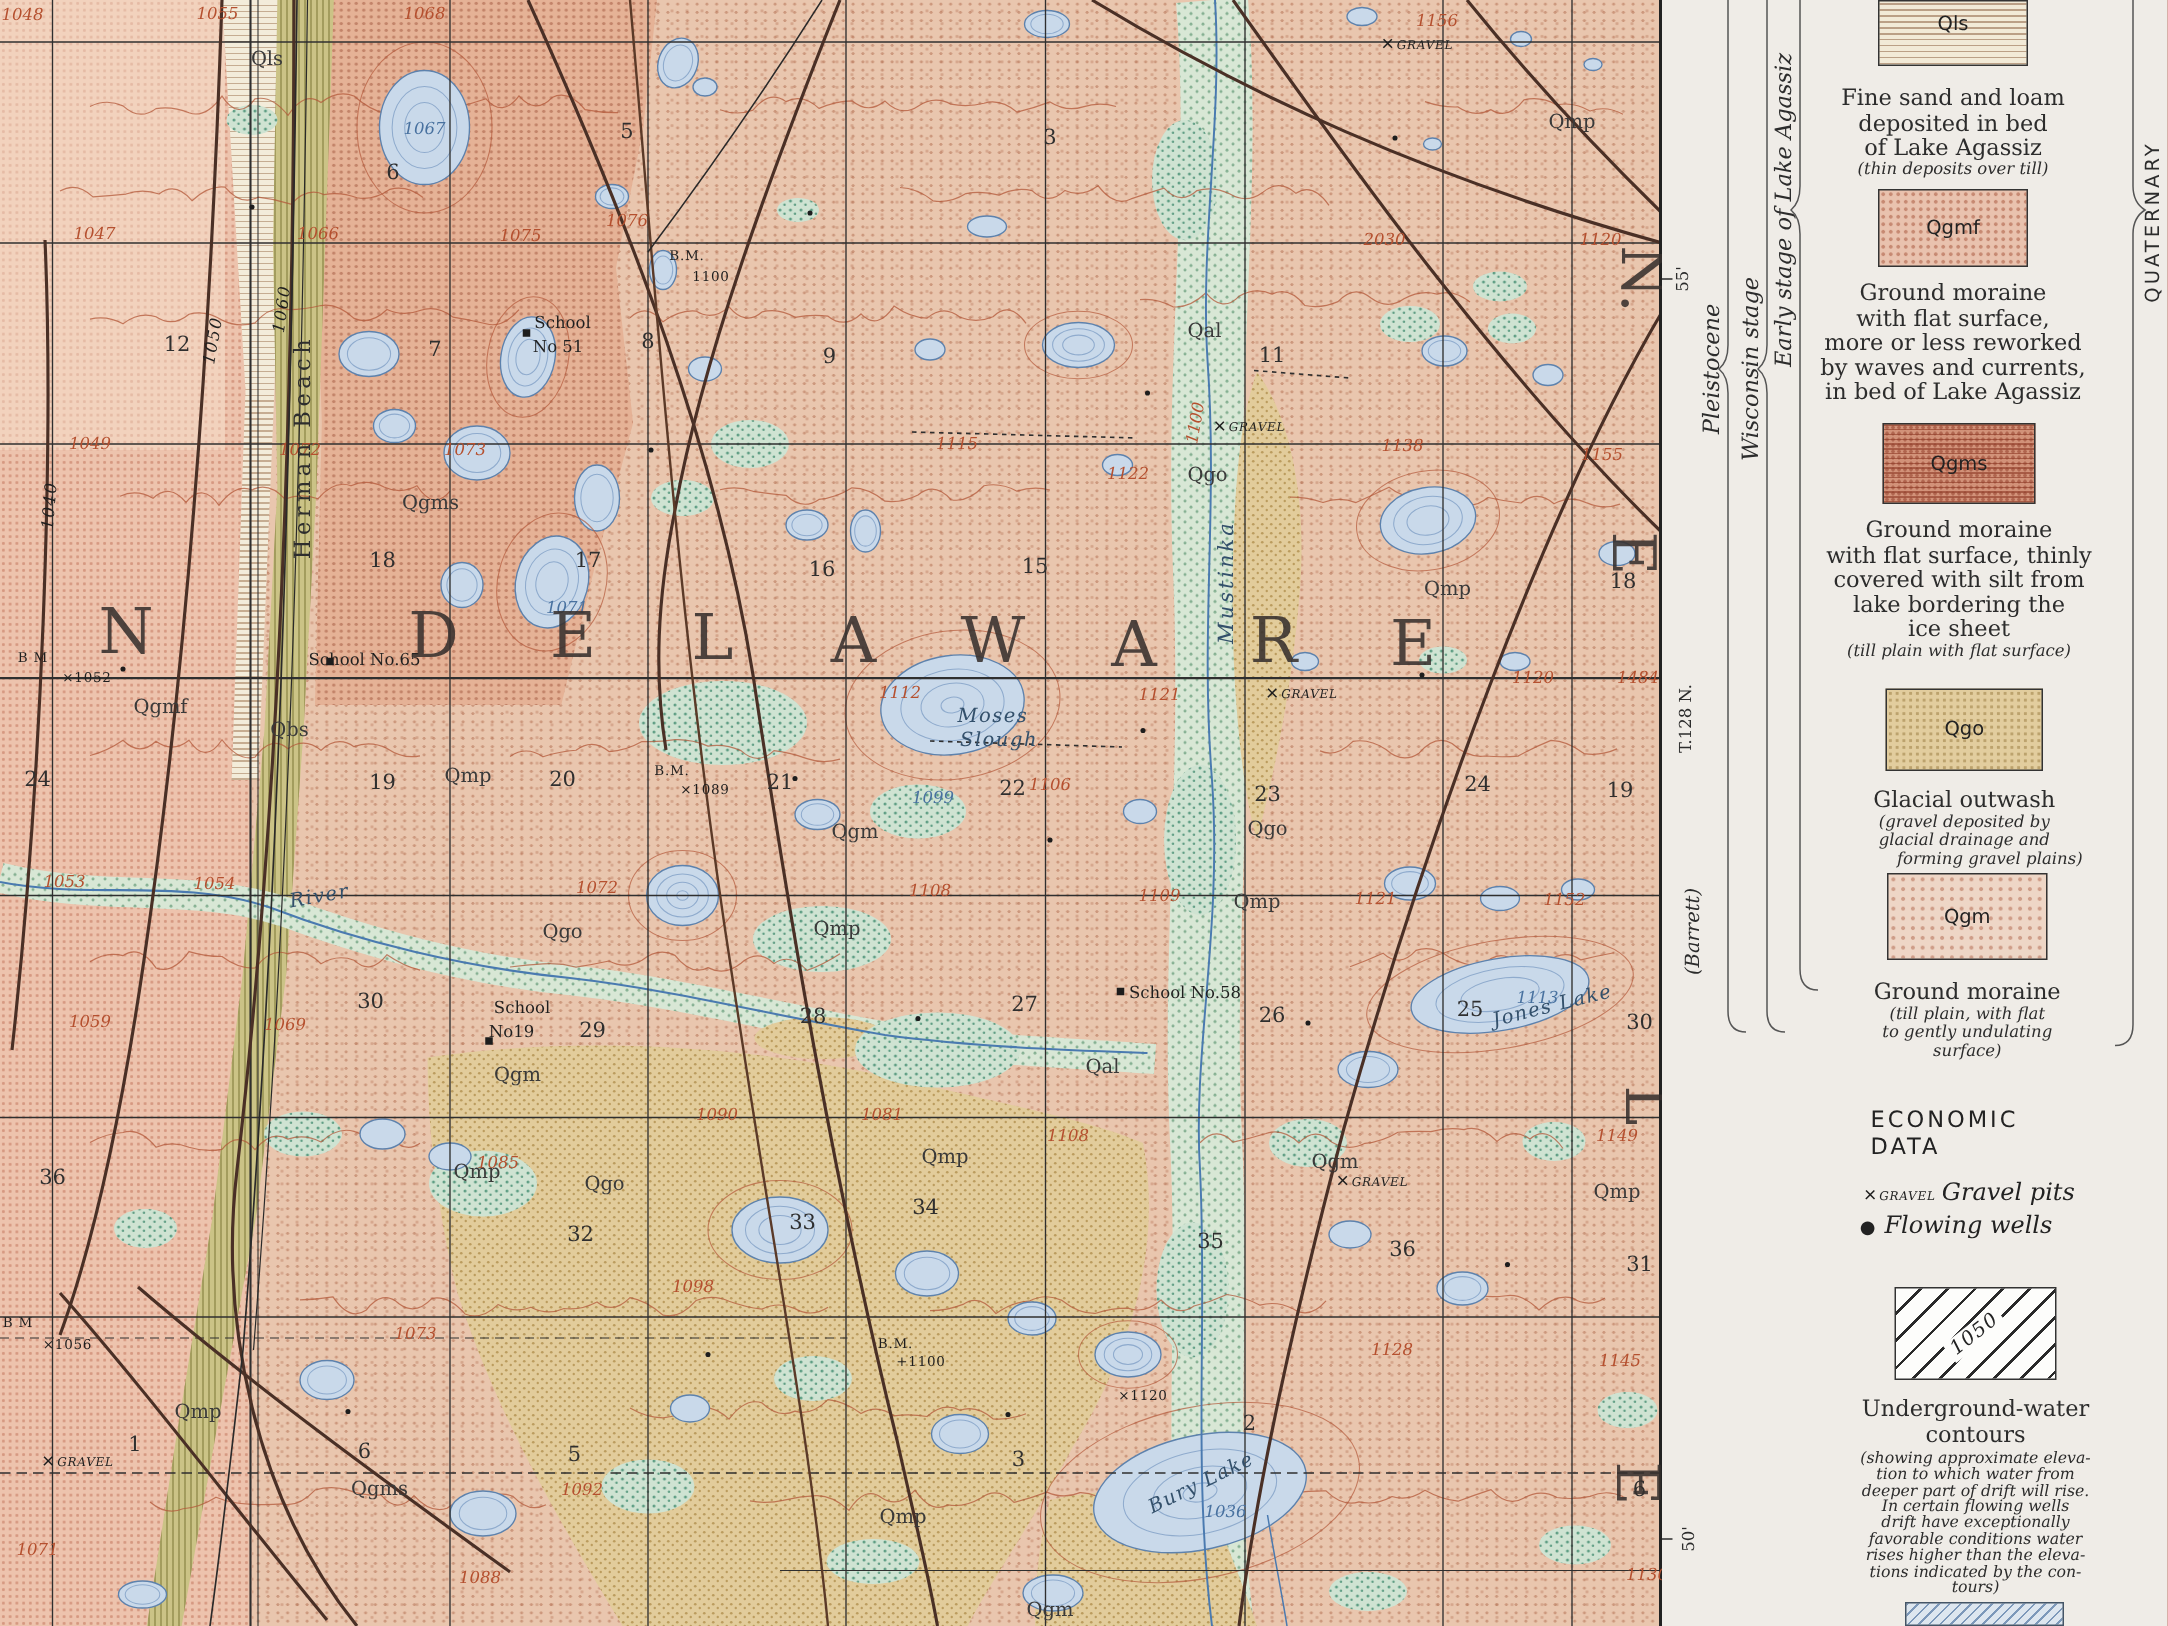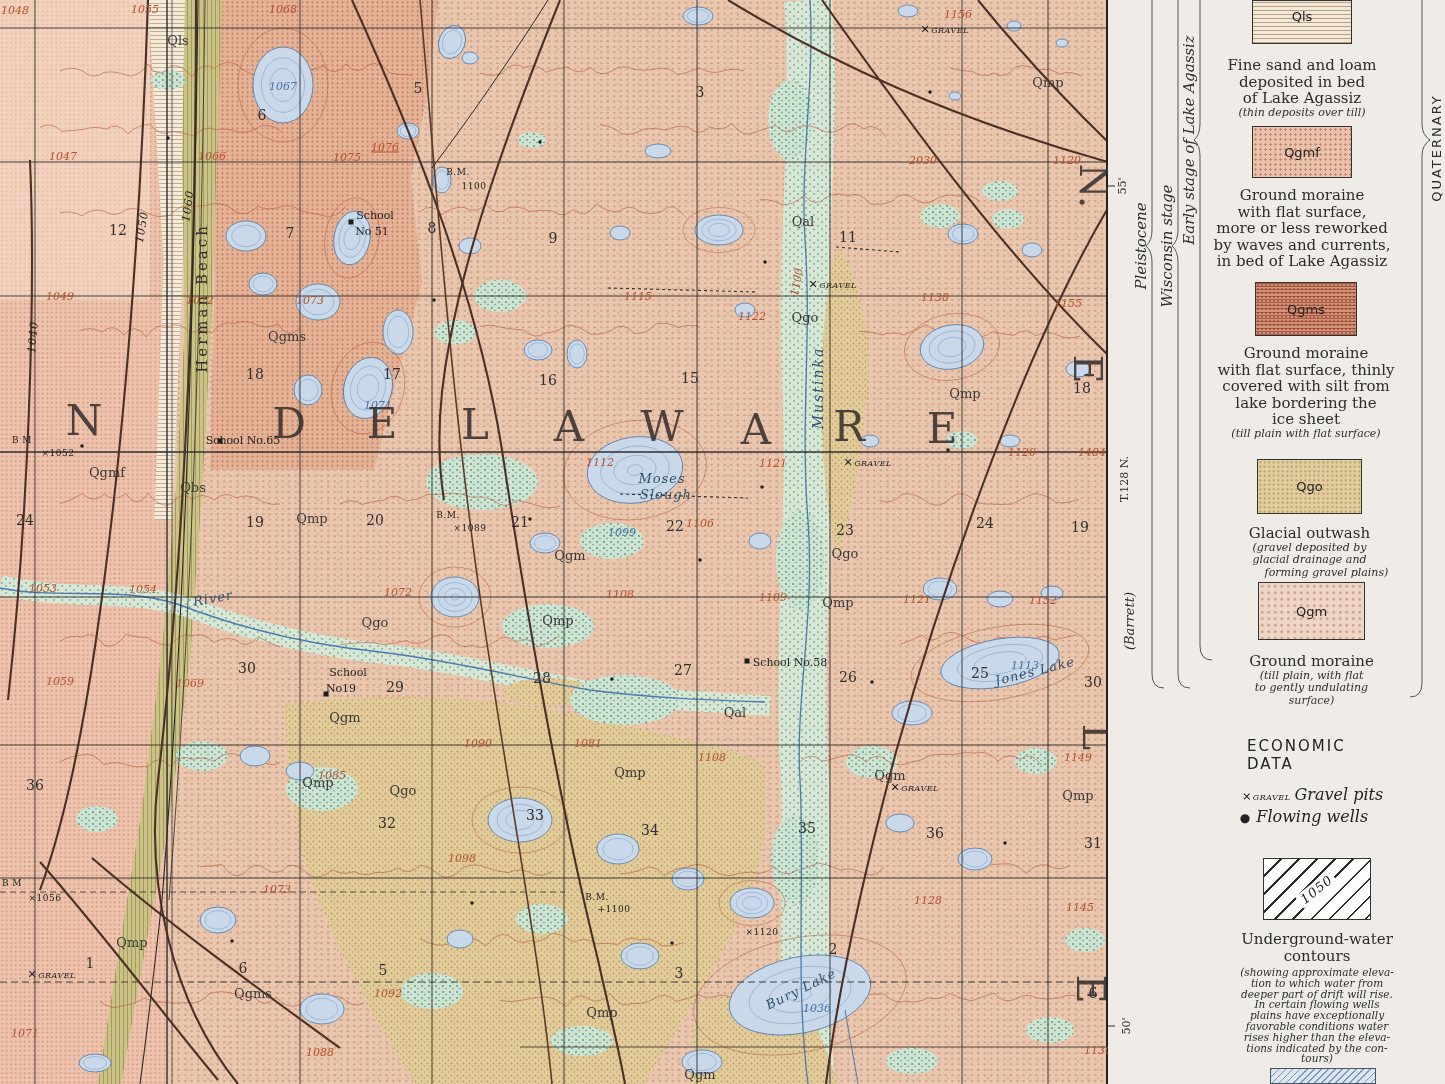--- a/index.html
+++ b/index.html
@@ -337,21 +337,21 @@
         <circle cx="434" cy="300" r="1.7" fill="#1d1d1d"></circle>
         <line x1="1107" y1="0" x2="1107" y2="1084" stroke="#222" stroke-width="2"></line>
       </svg>
     <div id="map-labels">
         <div class="ml c-r" style="left: 15px; top: 10px;">1048</div>
         <div class="ml c-r" style="left: 145px; top: 9px;">1055</div>
         <div class="ml c-r" style="left: 283px; top: 9px;">1068</div>
         <div class="ml c-r" style="left: 63px; top: 156px;">1047</div>
         <div class="ml c-r" style="left: 212px; top: 156px;">1066</div>
         <div class="ml c-r" style="left: 347px; top: 157px;">1075</div>
-        <div class="ml c-r" style="left: 385px; top: 147px; text-decoration: underline;">1076</div>
+        <div class="ml c-r" style="left: 418px; top: 147px;">1076</div>
         <div class="ml c-r" style="left: 60px; top: 296px;">1049</div>
         <div class="ml c-r" style="left: 200px; top: 300px;">1072</div>
         <div class="ml c-r" style="left: 310px; top: 300px;">1073</div>
         <div class="ml c-r" style="left: 638px; top: 296px;">1115</div>
         <div class="ml c-r" style="left: 752px; top: 316px;">1122</div>
         <div class="ml c-r" style="left: 935px; top: 297px;">1138</div>
         <div class="ml c-r" style="left: 1068px; top: 303px;">1155</div>
         <div class="ml c-r" style="left: 923px; top: 160px;">2030</div>
         <div class="ml c-r" style="left: 1067px; top: 160px;">1120</div>
         <div class="ml c-r" style="left: 958px; top: 14px;">1156</div>
@@ -426,21 +426,21 @@
         <div class="ml c-s" style="left: 247px; top: 668px;">30</div>
         <div class="ml c-s" style="left: 395px; top: 687px;">29</div>
         <div class="ml c-s" style="left: 542px; top: 678px; text-align: center;">28</div>
         <div class="ml c-s" style="left: 683px; top: 670px;">27</div>
         <div class="ml c-s" style="left: 848px; top: 677px;">26</div>
         <div class="ml c-s" style="left: 980px; top: 673px;">25</div>
         <div class="ml c-s" style="left: 1093px; top: 682px;">30</div>
         <div class="ml c-s" style="left: 35px; top: 785px;">36</div>
         <div class="ml c-s" style="left: 387px; top: 823px;">32</div>
         <div class="ml c-s" style="left: 535px; top: 815px;">33</div>
-        <div class="ml c-s" style="left: 617px; top: 830px; margin-left: 33px;">34</div>
+        <div class="ml c-s" style="left: 617px; top: 805px;">34</div>
         <div class="ml c-s" style="left: 807px; top: 828px;">35</div>
         <div class="ml c-s" style="left: 935px; top: 833px;">36</div>
         <div class="ml c-s" style="left: 1093px; top: 843px;">31</div>
         <div class="ml c-s" style="left: 90px; top: 963px;">1</div>
         <div class="ml c-s" style="left: 243px; top: 968px;">6</div>
         <div class="ml c-s" style="left: 383px; top: 970px;">5</div>
         <div class="ml c-s" style="left: 679px; top: 973px;">3</div>
         <div class="ml c-s" style="left: 833px; top: 949px;">2</div>
         <div class="ml c-s" style="left: 1093px; top: 993px;">6</div>
         <div class="ml c-u" style="left: 178px; top: 40px;">Qls</div>
@@ -578,21 +578,21 @@
     <div class="sw sw-uw" style="left:155px;top:858px;width:108px;height:62px">
       <span class="uwnum">1050</span>
     </div>
     <div id="uwtext">
         <div class="lcap" style="left: 209px; top: 930px;">Underground-water</div>
         <div class="lcap" style="left: 209px; top: 947px;">contours</div>
         <div class="lnote uw-note" style="left: 209px; top: 966px;">(showing approximate eleva-</div>
         <div class="lnote uw-note" style="left: 209px; top: 976.8px;">tion to which water from</div>
         <div class="lnote uw-note" style="left: 209px; top: 987.6px;">deeper part of drift will rise.</div>
         <div class="lnote uw-note" style="left: 209px; top: 998.4px;">In certain flowing wells</div>
-        <div class="lnote uw-note" style="left: 209px; top: 1009.2px;">plains have exceptionally</div>
+        <div class="lnote uw-note" style="left: 209px; top: 1009.2px;">drift have exceptionally</div>
         <div class="lnote uw-note" style="left: 209px; top: 1020px;">favorable conditions water</div>
         <div class="lnote uw-note" style="left: 209px; top: 1030.8px;">rises higher than the eleva-</div>
         <div class="lnote uw-note" style="left: 209px; top: 1041.6px;">tions indicated by the con-</div>
         <div class="lnote uw-note" style="left: 209px; top: 1052.4px;">tours)</div>
       </div>
 
     <div class="sw sw-bluehatch" style="left:162px;top:1068px;width:106px;height:16px"></div>
   </div>
 </div>
 

